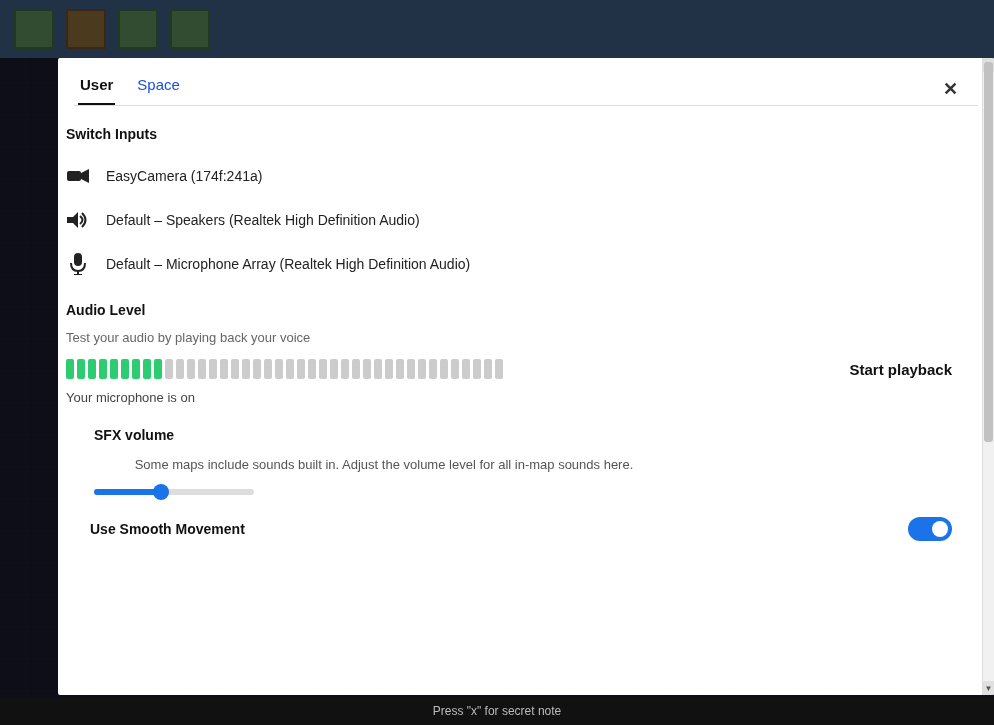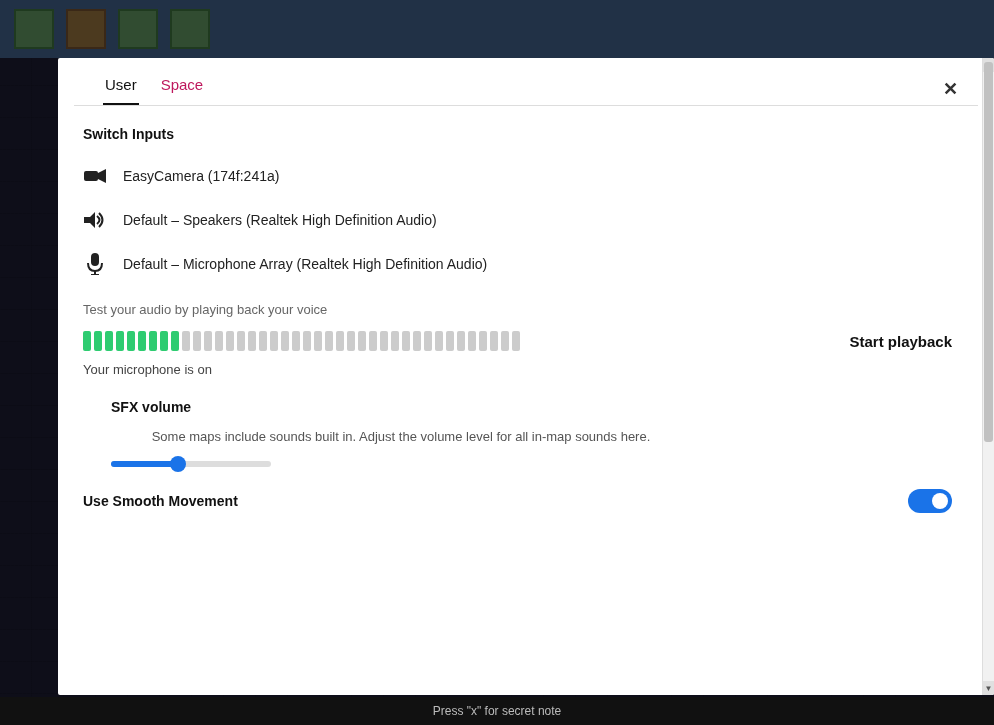--- a/index.html
+++ b/index.html
@@ -71,21 +71,21 @@
       justify-content: center;
       font-size: 8px;
       color: #555;
       cursor: pointer;
     }
     .modal-scrollbar-arrow.top { top: 0; }
     .modal-scrollbar-arrow.bottom { bottom: 0; }
 
     .modal-content {
       flex: 1;
-      padding: 20px 30px 20px 25px;
+      padding: 20px 30px 20px 8px;
       overflow: hidden;
       margin-right: 12px;
     }
 
     
     .modal-header {
       display: flex;
       align-items: center;
       justify-content: space-between;
       padding: 14px 20px 0 20px;
@@ -93,28 +93,27 @@
     }
     .modal-tabs {
       display: flex;
       gap: 20px;
       align-items: flex-end;
     }
     .tab {
       padding: 4px 2px 10px;
       font-size: 15px;
       cursor: pointer;
-      color: #be185d;
+      color: #1d4ed8;
       border-bottom: 2px solid transparent;
     }
     .tab.active {
       color: #111;
-      font-weight: 400;
+      font-weight: 700;
       border-bottom: 2px solid #111;
-      margin-left: 25px;
     }
     .tab-divider {
       width: calc(100% - 32px);
       margin: 0 16px;
       height: 1px;
       background: #ddd;
     }
     .close-btn {
       background: none;
       border: none;
@@ -247,20 +246,21 @@
       border-radius: 50%;
       cursor: pointer;
     }
 
     
     .smooth-section {
       margin-top: 22px;
       display: flex;
       align-items: center;
       justify-content: space-between;
+      margin-left: 24px;
     }
     .smooth-label {
       font-size: 14px;
       font-weight: 700;
       color: #111;
     }
     .toggle-btn {
       width: 44px;
       height: 24px;
       background: #1a73e8;
@@ -335,20 +335,21 @@
             <path d="M2 10 Q2 18 9 18 Q16 18 16 10" stroke="#222" stroke-width="2" fill="none"></path>
             <line x1="9" y1="18" x2="9" y2="22" stroke="#222" stroke-width="2"></line>
             <line x1="5" y1="22" x2="13" y2="22" stroke="#222" stroke-width="2"></line>
           </svg>
         </div>
         <span class="device-label">Default – Microphone Array (Realtek High Definition Audio)</span>
       </div>
     </div>
 
     <div class="audio-level-section">
+      <div class="section-title">Audio Level</div>
       <div class="audio-level-desc">Test your audio by playing back your voice</div>
 
       <div class="audio-level-row">
         <div class="audio-bars" id="audio-bars-container">
 
         <div class="audio-bar active"></div>
             <div class="audio-bar active"></div>
             <div class="audio-bar active"></div>
             <div class="audio-bar active"></div>
             <div class="audio-bar active"></div>

